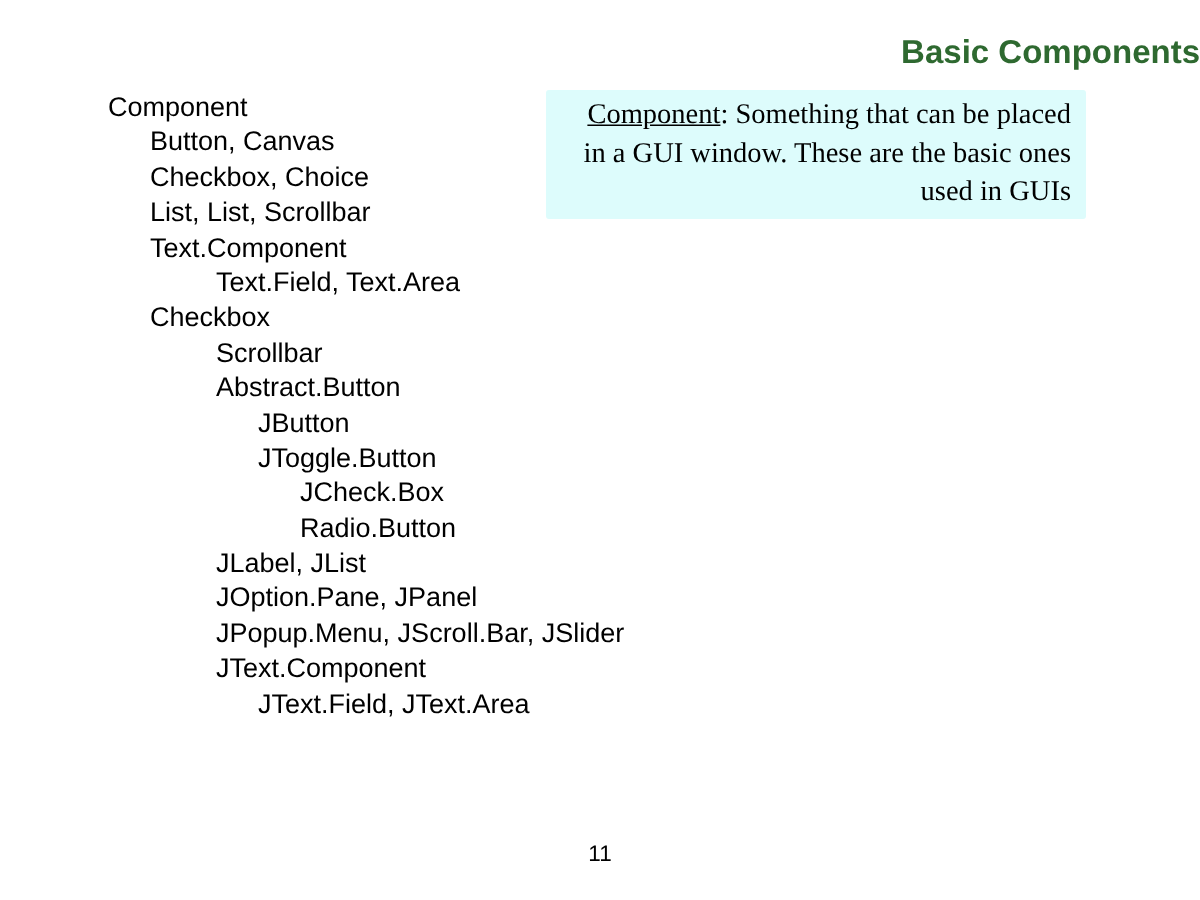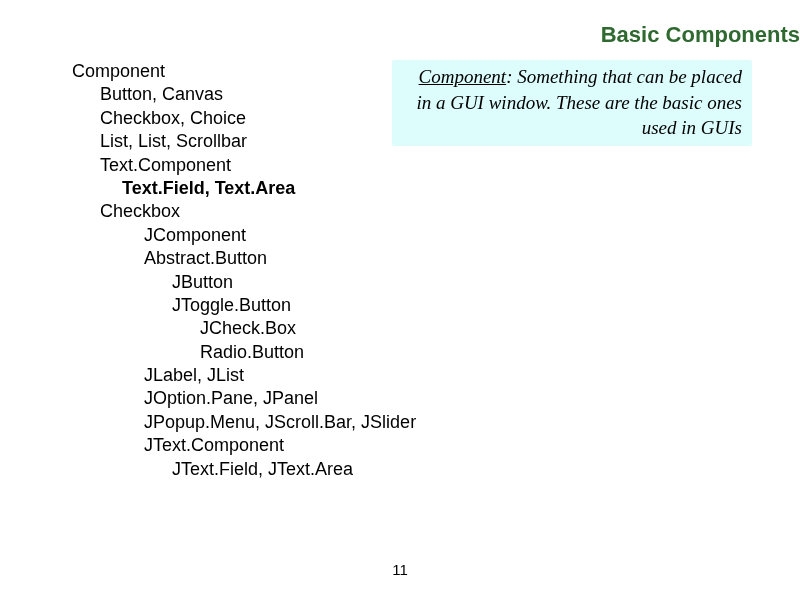--- a/index.html
+++ b/index.html
@@ -25,40 +25,39 @@
       padding-left: 30px;
     }
     .hierarchy {
       font-size: 18px;
       color: #000;
       line-height: 1.3;
       margin-left: 42px;
     }
     .i0 { margin-left: 0px; }
     .i1 { margin-left: 28px; }
-    .i2 { margin-left: 50px; font-weight: bold; }
+    .i2 { margin-left: 72px; }
     .i3 { margin-left: 72px; }
     .i4 { margin-left: 100px; }
     .i5 { margin-left: 128px; }
     .box-right {
       position: absolute;
       background: #ddfcfc;
       font-family: Georgia, 'Times New Roman', serif;
       font-size: 19px;
       color: #000;
       text-align: right;
       padding: 4px 10px 5px 10px;
       line-height: 1.35;
       border-radius: 2px;
     }
     .box1 {
       top: 0px;
-      right: 48px;
+      right: 76px;
       width: 340px;
-      font-style: italic;
     }
     .box2 {
       top: 195px;
       right: 60px;
       width: 270px;
     }
     .page-num {
       position: absolute;
       left: 50%;
       transform: translateX(-50%);
@@ -75,21 +74,21 @@
 <div class="content">
 
   <div class="hierarchy">
     <div class="i0">Component</div>
     <div class="i1">Button, Canvas</div>
     <div class="i1">Checkbox,  Choice</div>
     <div class="i1">List,  List,  Scrollbar</div>
     <div class="i1">Text.Component</div>
     <div class="i2">Text.Field, Text.Area</div>
     <div class="i1">Checkbox</div>
-    <div class="i3">JComponent</div>
+    <div class="i3">Scrollbar</div>
     <div class="i3">Abstract.Button</div>
     <div class="i4">JButton</div>
     <div class="i4">JToggle.Button</div>
     <div class="i5">JCheck.Box</div>
     <div class="i5">Radio.Button</div>
     <div class="i3">JLabel,  JList</div>
     <div class="i3">JOption.Pane,  JPanel</div>
     <div class="i3">JPopup.Menu,  JScroll.Bar, JSlider</div>
     <div class="i3">JText.Component</div>
     <div class="i4">JText.Field, JText.Area</div>

